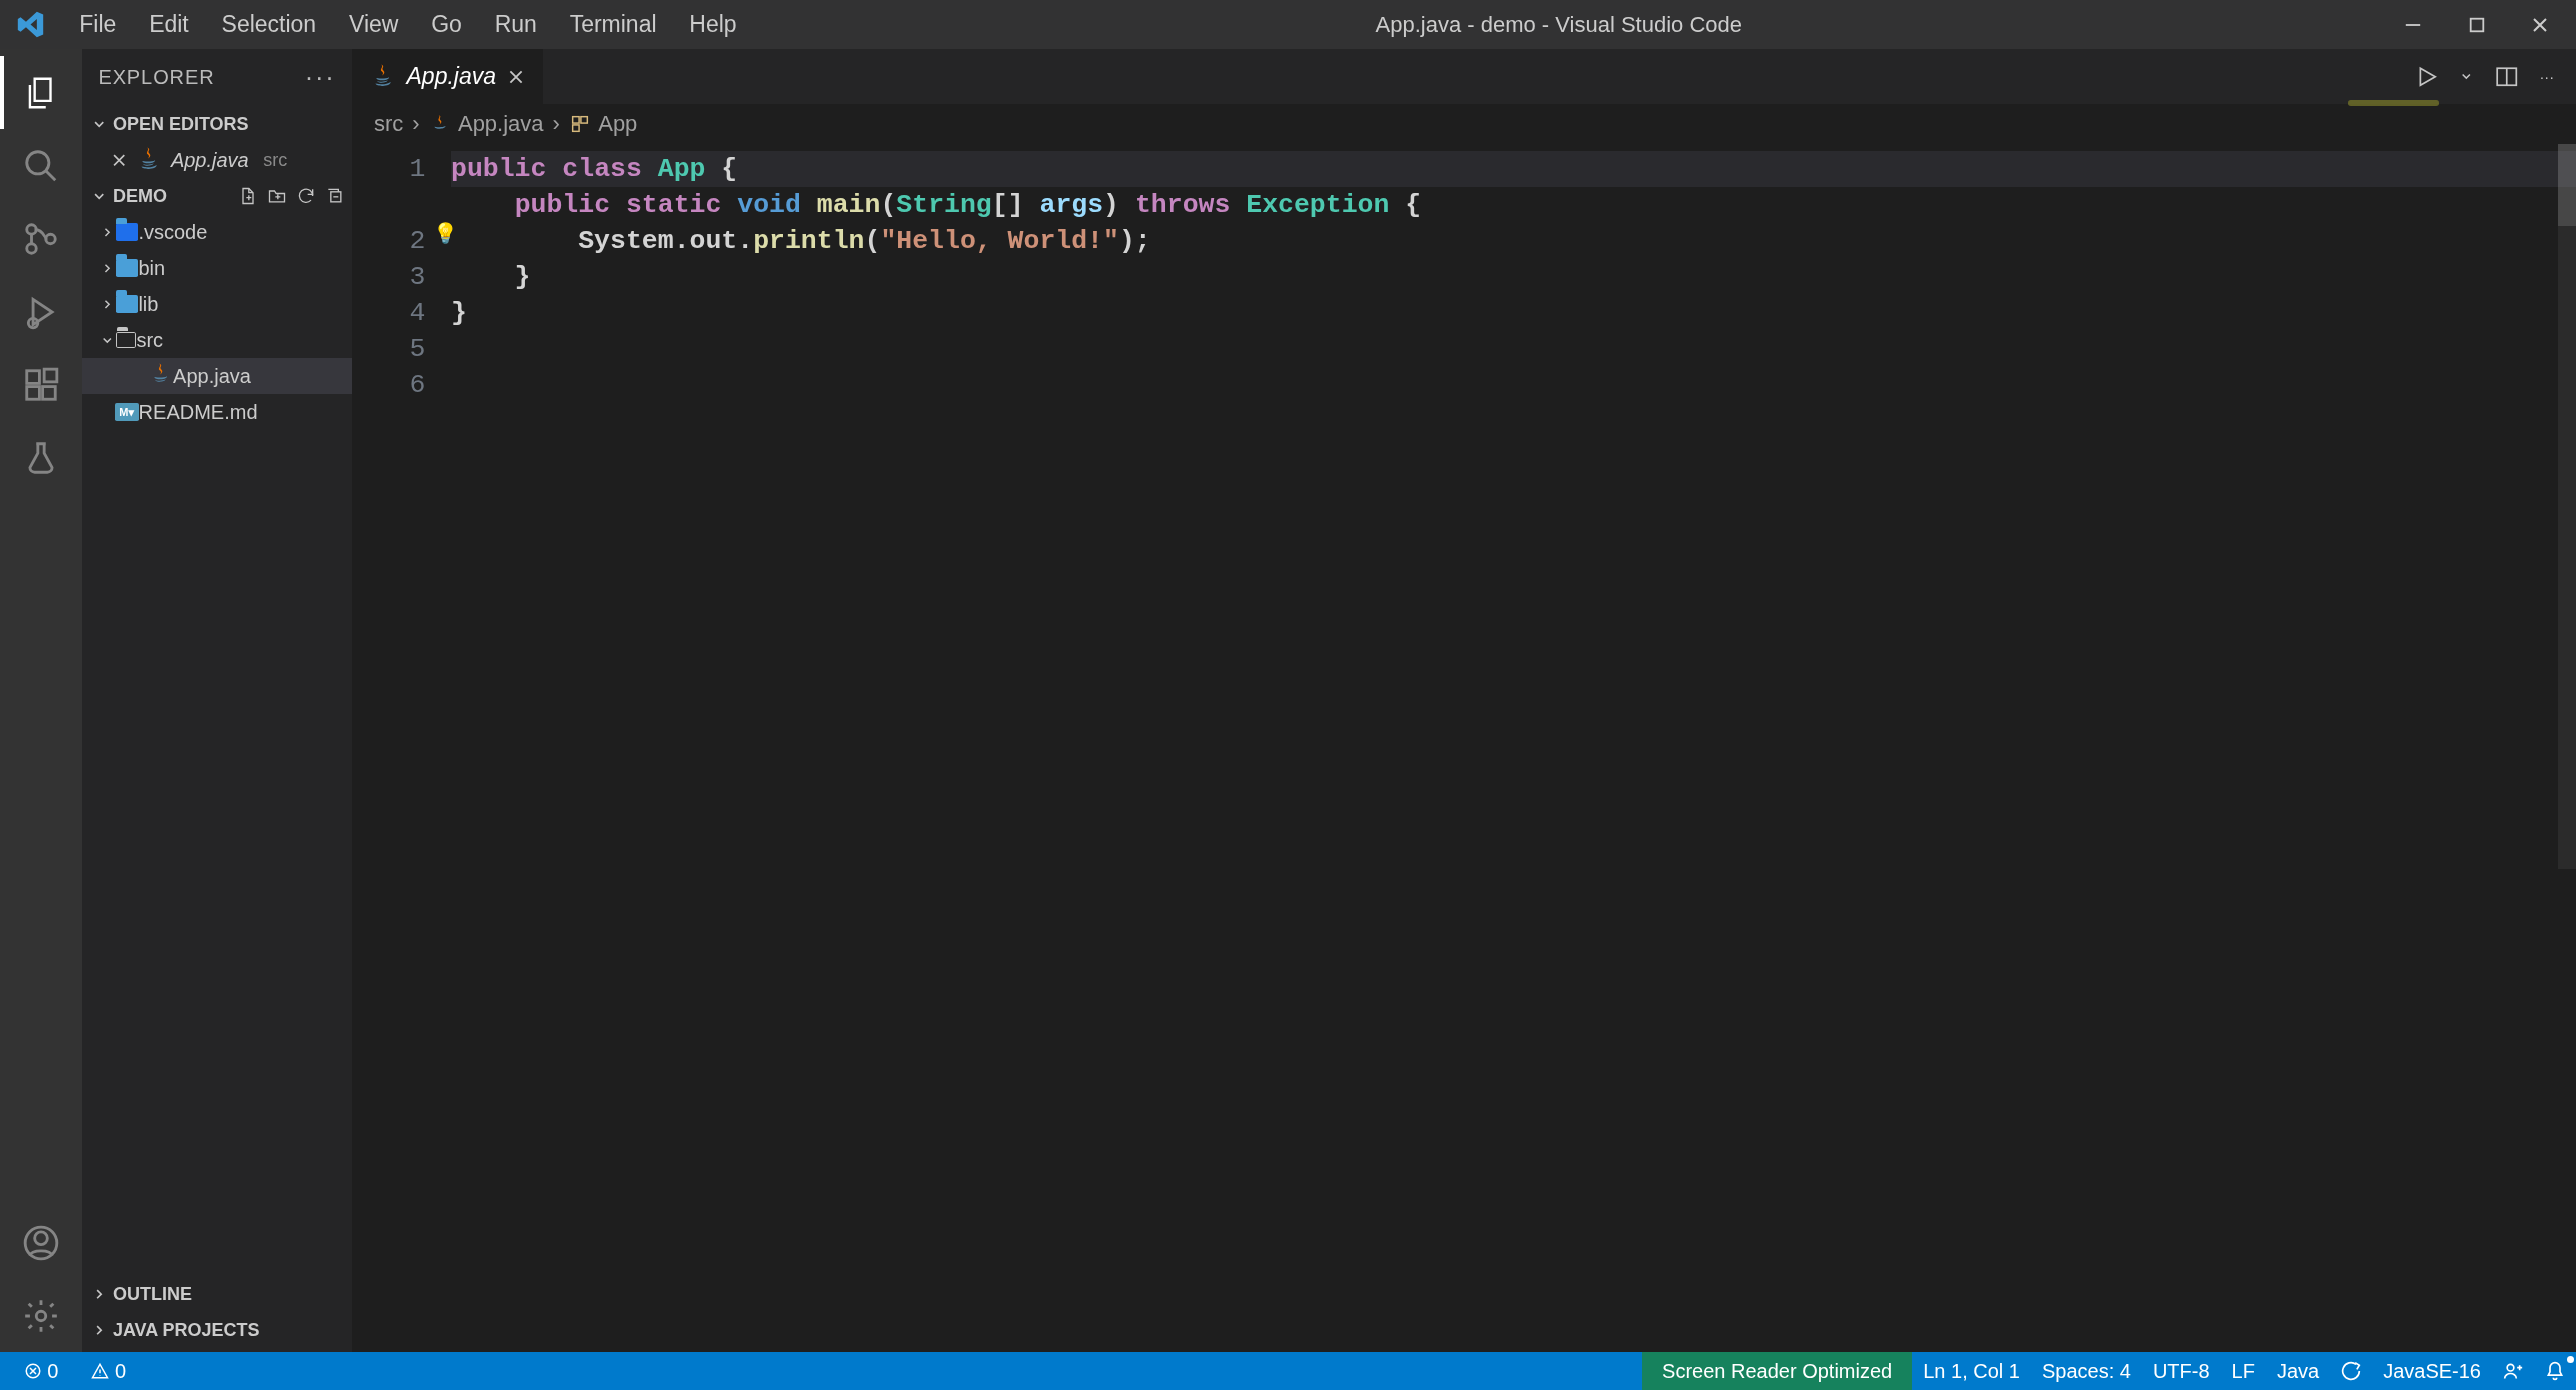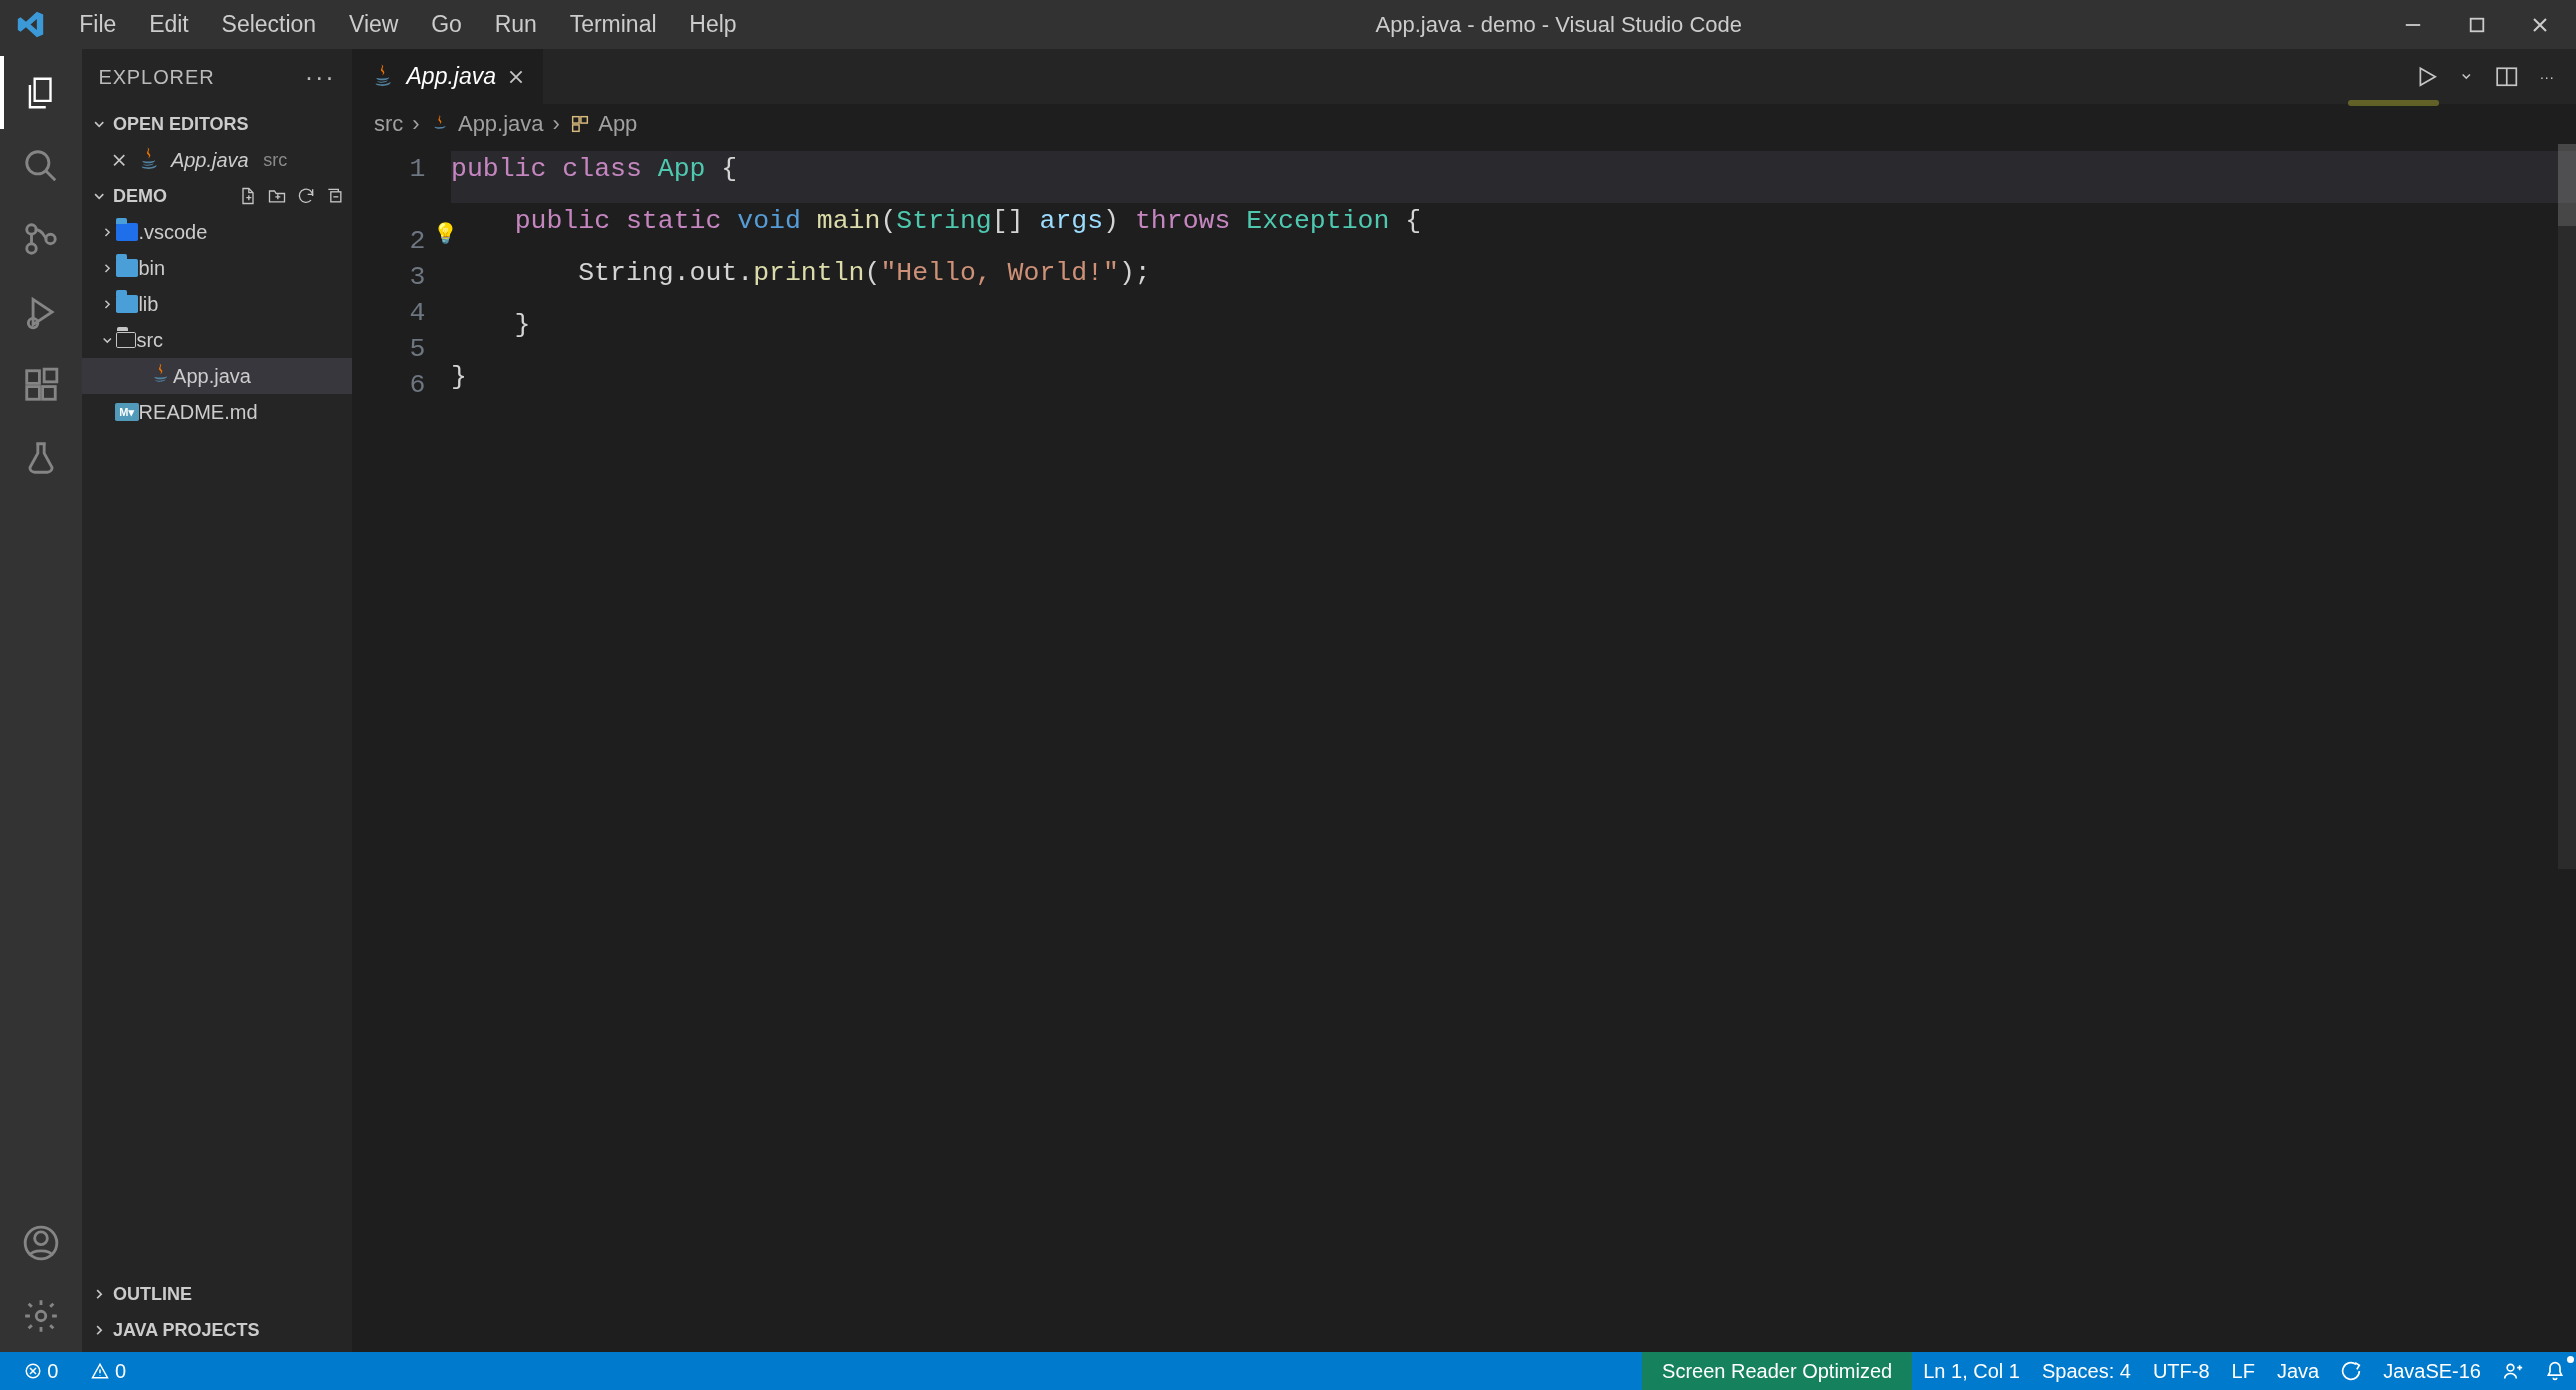--- a/index.html
+++ b/index.html
@@ -64,21 +64,21 @@
   .tabbar .marker { width:91px; height:5.5px; background:#7a7a2a; border-radius:2.7px; position:absolute; right:137px; top:51px; opacity:.7;}
 
   .breadcrumb { height:40px; display:flex; align-items:center; gap:9px; padding: 0 22px; color:#a0a0a0; font-size:22px;}
   .breadcrumb .bc-sep { color:#a0a0a0;}
   .breadcrumb .bc-item { display:flex; align-items:center; gap:7.3px; cursor:pointer;}
 
   .codearea { flex:1; display:flex; font-family: Consolas, "Courier New", monospace; font-size: 26.5px; position:relative; overflow:hidden;}
   .gutter { width: 99px; text-align:right; color:#6e7681; padding: 7.3px 25.5px 0 0; user-select:none; background:#1e1e1e;}
   .gutter div { height: 36px; line-height:36px;}
   .code { flex:1; padding: 7.3px 0 0 0; position:relative;}
-  .code .line { height:52px; line-height:36px; white-space:pre; padding-left: 0;}
+  .code .line { height:36px; line-height:36px; white-space:pre; padding-left: 0; font-weight: bold;}
   .code .line.hl { background: #2a2a2e; }
   .codelens { color:#999999; font-size:23px; height:36px; line-height:36px; padding-left: 57px; font-family: "Segoe UI", sans-serif;}
   .codelens .sep { margin: 0 5.5px;}
   .bulb { position:absolute; left:-18px; top: 77px; color:#ffcc00; font-size:20px;}
 
   .tok-kw { color:#c586c0; }
   .tok-mod { color:#569cd6; }
   .tok-type { color:#4ec9b0; }
   .tok-fn { color:#dcdcaa; }
   .tok-var { color:#9cdcfe; }
@@ -406,21 +406,21 @@
           <div>2</div>
           <div>3</div>
           <div>4</div>
           <div>5</div>
           <div>6</div>
         </div>
       <div class="code" id="code">
         <span class="bulb">💡</span>
       <div class="line hl"><span class="tok-kw">public</span><span class="tok-default"> </span><span class="tok-kw">class</span><span class="tok-default"> </span><span class="tok-type">App</span><span class="tok-default"> {</span></div>
           <div class="line"><span class="tok-default">    </span><span class="tok-kw">public</span><span class="tok-default"> </span><span class="tok-kw">static</span><span class="tok-default"> </span><span class="tok-mod">void</span><span class="tok-default"> </span><span class="tok-fn">main</span><span class="tok-default">(</span><span class="tok-type">String</span><span class="tok-default">[] </span><span class="tok-var">args</span><span class="tok-default">) </span><span class="tok-kw">throws</span><span class="tok-default"> </span><span class="tok-type">Exception</span><span class="tok-default"> {</span></div>
-          <div class="line"><span class="tok-default">        String.out.</span><span class="tok-fn">println</span><span class="tok-default">(</span><span class="tok-str">"Hello, World!"</span><span class="tok-default">);</span></div>
+          <div class="line"><span class="tok-default">        System.out.</span><span class="tok-fn">println</span><span class="tok-default">(</span><span class="tok-str">"Hello, World!"</span><span class="tok-default">);</span></div>
           <div class="line"><span class="tok-default">    }</span></div>
           <div class="line"><span class="tok-default">}</span></div>
           <div class="line"></div>
         </div>
       <div class="minimap-scroll"></div>
     </div>
   </div>
 </div>
 
 <div class="statusbar">

